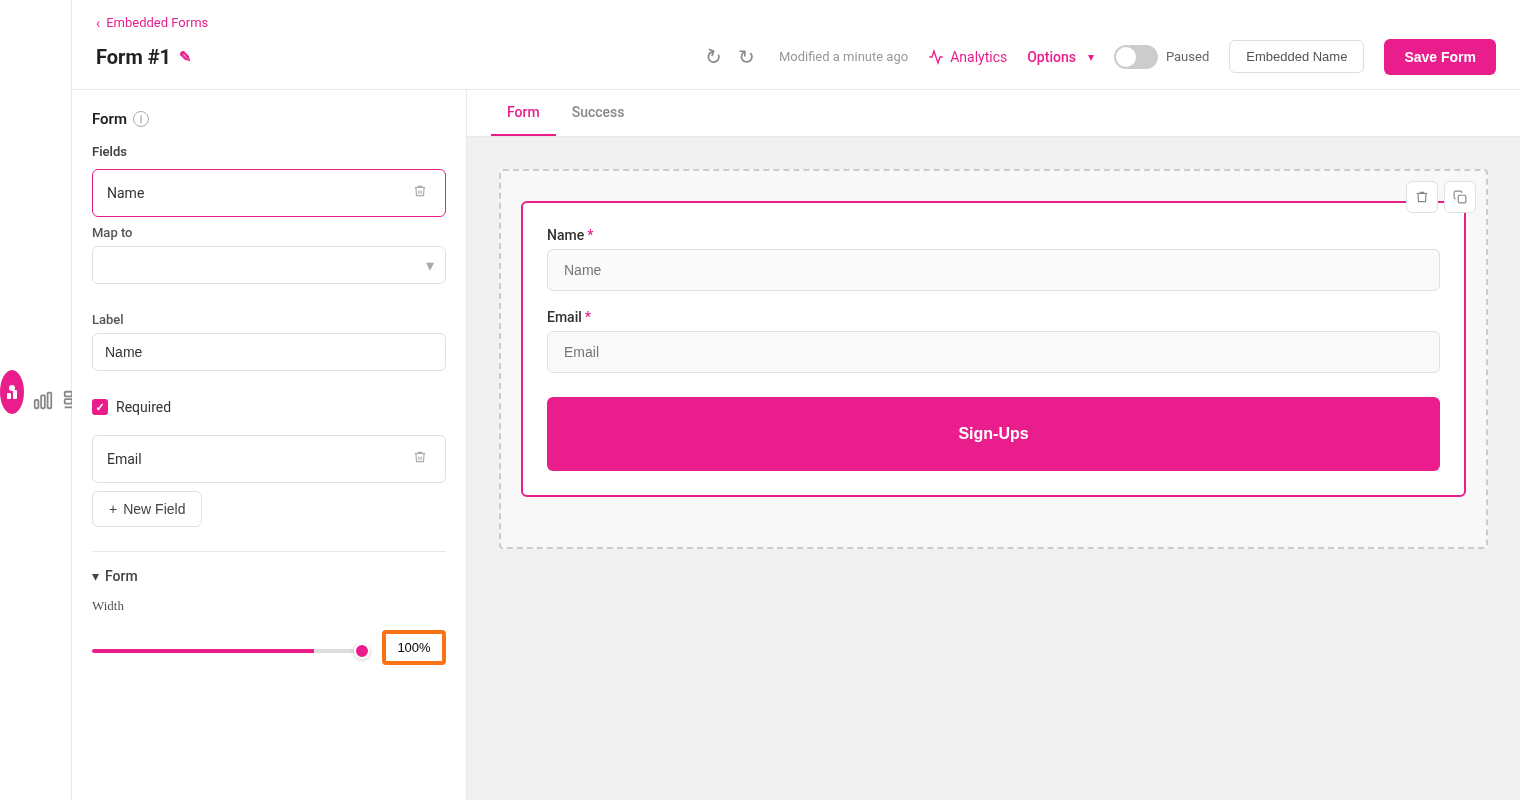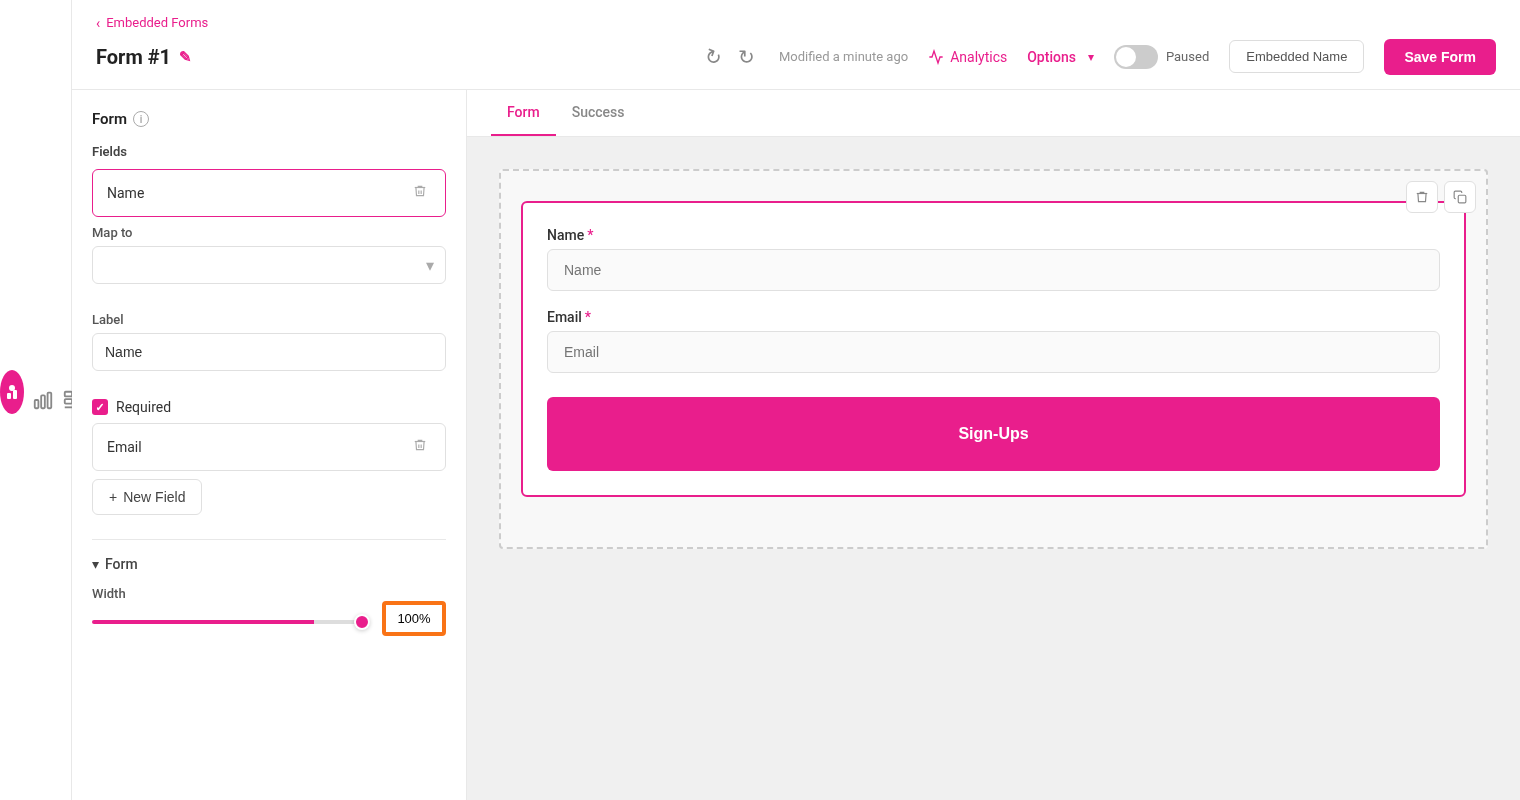--- a/index.html
+++ b/index.html
@@ -300,21 +300,21 @@
       padding: 10px 12px;
       font-size: 14px;
       color: #333;
       outline: none;
     }
 
     .required-row {
       display: flex;
       align-items: center;
       gap: 8px;
-      margin-bottom: 8px;
+      margin-bottom: 20px;
     }
     .checkbox-pink {
       width: 16px;
       height: 16px;
       background: #e91e8c;
       border-radius: 3px;
       display: flex;
       align-items: center;
       justify-content: center;
       cursor: pointer;
@@ -362,22 +362,23 @@
       gap: 6px;
       font-size: 14px;
       color: #444;
       cursor: pointer;
       margin-bottom: 14px;
       font-weight: 500;
     }
     .width-label {
       font-size: 13px;
       color: #555;
-      margin-bottom: 0;
+      margin-bottom: 16px;
       font-weight: 500;
+      font-family: Liberation Serif, serif;
     }
     .width-control {
       display: flex;
       align-items: center;
       gap: 12px;
     }
     .slider-wrapper {
       flex: 1;
       position: relative;
     }

